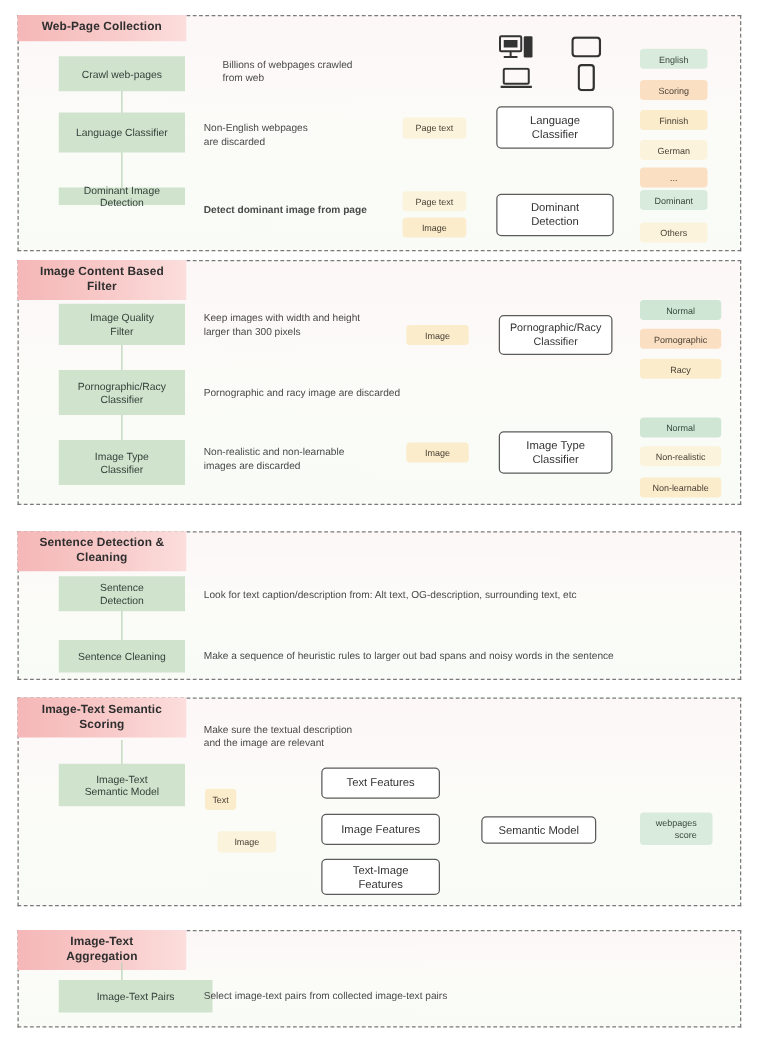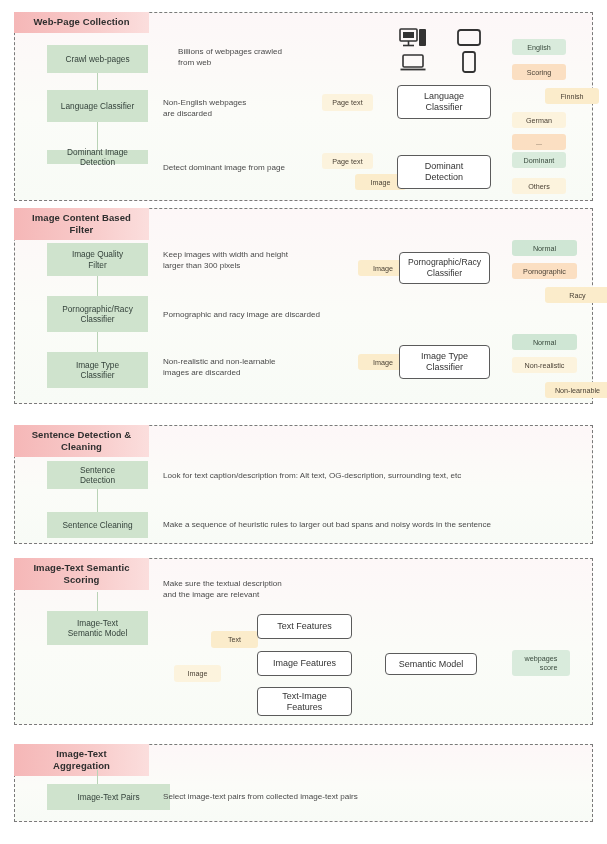--- a/index.html
+++ b/index.html
@@ -80,21 +80,21 @@
     font-size:7.2px;
     line-height:9px;
     display:flex;
     align-items:center;
     justify-content:center;
     text-align:right;
     box-sizing:border-box;
     padding:1px 2px;
     color:#4b4236;
   }
-  .chip.amber{background:#fbeccb;margin-left:33px;}
+  .chip.amber{background:#fbeccb;}
   .chip.amber-l{background:#fcf3dd;}
   .chip.peach{background:#fbdfc2;}
   .chip.green{background:#cfe6d4;color:#38493c;}
   .chip.green-l{background:#d9ebdc;color:#38493c;}
 
   svg.wires{position:absolute;left:0;top:0;width:607px;height:844px;pointer-events:none;}
   svg.wires line,svg.wires path{stroke:#4a4a4a;stroke-width:1;fill:none;}
   .dev{position:absolute;}
 </style>
 </head>
@@ -176,21 +176,21 @@
     <span>Language
 Classifier</span>
   </div>
   <div class="desc" style="left:163px;top:97px;width:190px;">Non-English webpages
 are discarded</div>
 
   <div class="stage" style="left:47px;top:150px;width:101px;height:14px;">
     <span>Dominant Image
 Detection</span>
   </div>
-  <div class="desc" style="left:163px;top:162px;width:200px;">Detect dominant image from page</div>
+  <div class="desc" style="left:163px;top:162px;width:200px;font-weight:bold;">Detect dominant image from page</div>
 
   <div class="dev" style="left:399px;top:28px;">
     <svg width="28" height="20" viewBox="0 0 28 20">
         <rect x="1" y="1" width="17" height="12" rx="1" fill="none" stroke="#333" stroke-width="1.6"></rect>
         <rect x="4" y="4" width="11" height="6" fill="#333"></rect>
         <line x1="9.5" y1="13" x2="9.5" y2="17" stroke="#333" stroke-width="1.6"></line>
         <line x1="4" y1="17.5" x2="15" y2="17.5" stroke="#333" stroke-width="1.6"></line>
         <rect x="20" y="1" width="7" height="17" rx="1" fill="#333"></rect>
       </svg>
   </div>
@@ -335,21 +335,21 @@
   <div class="stage-connector" style="left:97px;top:592px;height:22px;"></div>
 
   <div class="desc" style="left:163px;top:578px;width:260px;">Make sure the textual description
 and the image are relevant</div>
 
   <div class="stage" style="left:47px;top:611px;width:101px;height:34px;white-space:pre-line;">
     <span>Image-Text
 Semantic Model</span>
   </div>
 
-  <div class="chip amber" style="left:178px;top:631px;width:47px;height:17px;">
+  <div class="chip amber" style="left:164px;top:631px;width:25px;height:17px;">
     <span>Text</span>
   </div>
   <div class="chip amber-l" style="left:174px;top:665px;width:47px;height:17px;">
     <span>Image</span>
   </div>
 
   <div class="node" style="left:257px;top:651px;width:95px;height:25px;">
     <span>Image Features</span>
   </div>
   <div class="node" style="left:257px;top:614px;width:95px;height:25px;">

